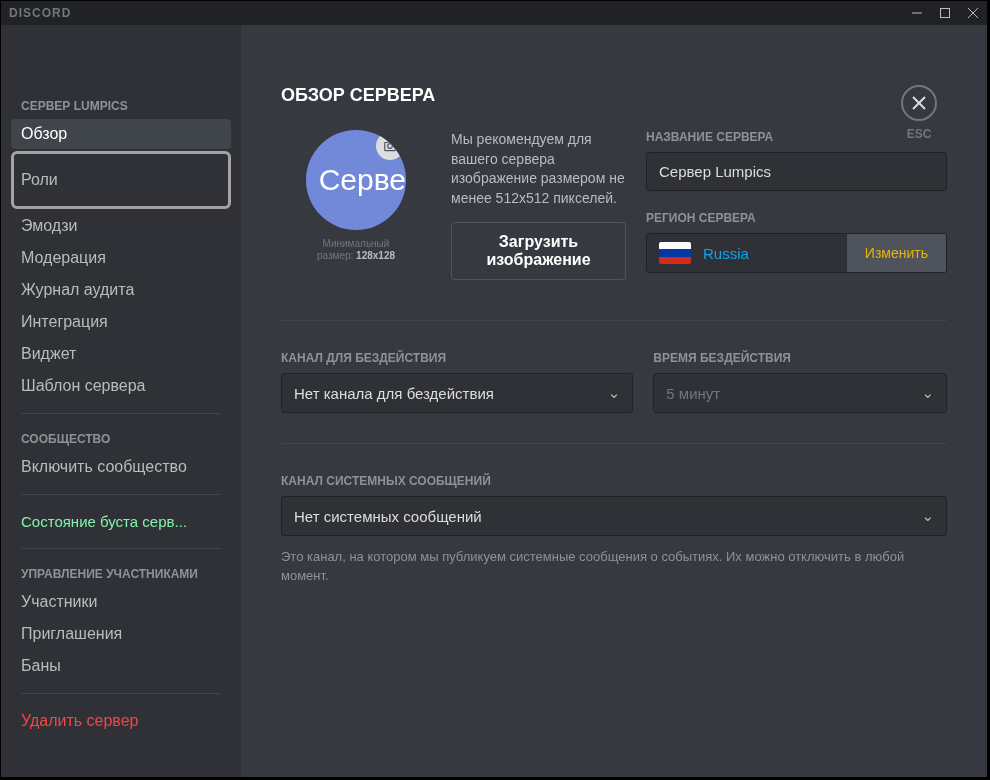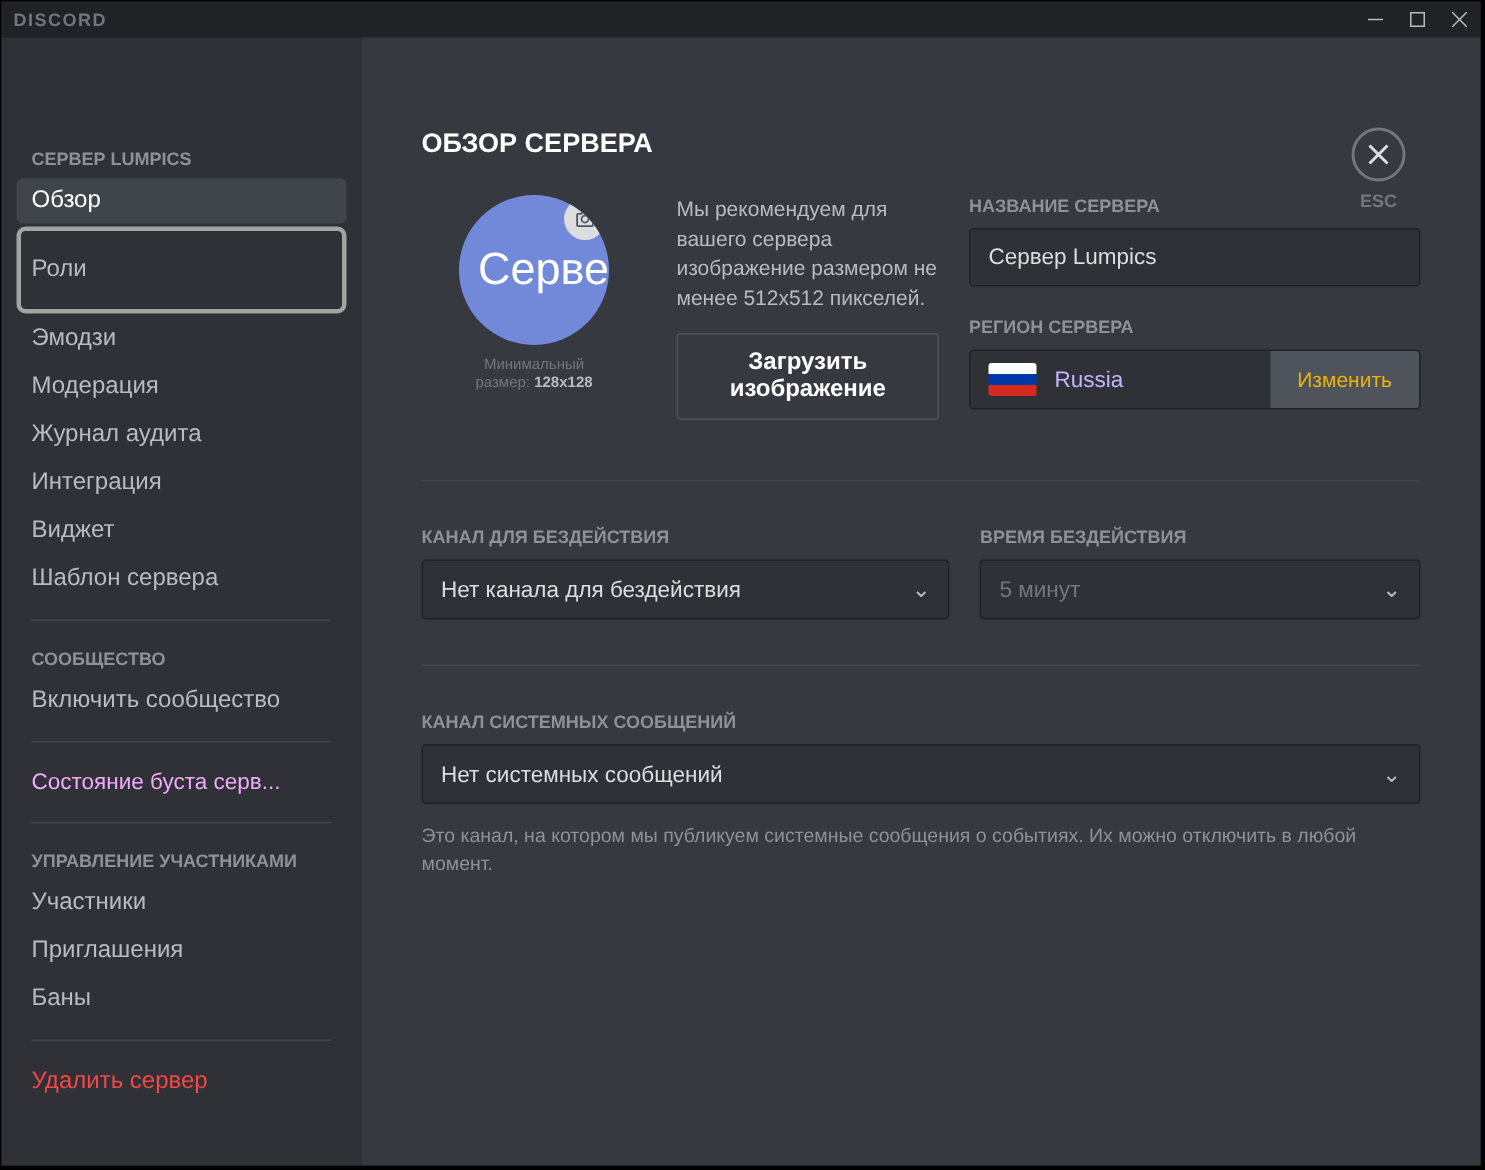--- a/index.html
+++ b/index.html
@@ -8,42 +8,42 @@
 .titlebar { height: 24px; background: #202225; display: flex; align-items: center; padding: 2px 8px; }
 .titlebar-brand { font-size: 12px; font-weight: 700; letter-spacing: 1px; color: #72767d; }
 .titlebar-controls { position: absolute; right: 0; top: 0; display: flex; }
 .titlebar-btn { width: 28px; height: 24px; display: flex; align-items: center; justify-content: center; color: #b9bbbe; }
 .content { display: flex; height: calc(100% - 24px); }
 .sidebar { width: 240px; background: #2f3136; padding: 60px 10px 20px 10px; overflow-y: auto; }
 .sidebar-cat { font-size: 12px; font-weight: 700; color: #8e9297; text-transform: uppercase; padding: 6px 10px; margin-top: 8px; }
 .sidebar-item { font-size: 16px; color: #b9bbbe; padding: 6px 10px; border-radius: 4px; margin-bottom: 2px; cursor: pointer; }
 .sidebar-item.active { background: #40444b; color: #fff; }
 .sidebar-item.highlighted { border: 3px solid #a3a3a3; border-radius: 6px; padding: 17px 7px; }
-.sidebar-item.link { color: #f0abfc; font-size: 15px; }
+.sidebar-item.link { color: #86efac; font-size: 15px; }
 .sidebar-item.danger { color: #f04747; }
 .sidebar-divider { height: 1px; background: #40444b; margin: 12px 10px; }
 .main { flex: 1; background: #36393f; padding: 60px 40px 40px 40px; overflow-y: auto; position: relative; }
 .close-btn { position: absolute; right: 50px; top: 60px; width: 36px; height: 36px; border-radius: 50%; border: 2px solid #72767d; display: flex; align-items: center; justify-content: center; color: #dcddde; cursor: pointer; }
 .close-label { position: absolute; right: 50px; top: 102px; width: 36px; text-align: center; font-size: 12px; color: #72767d; font-weight: 600; }
 .page-title { font-size: 18px; font-weight: 700; color: #fff; text-transform: uppercase; margin-bottom: 24px; }
 .overview-row { display: flex; gap: 20px; margin-bottom: 40px; }
 .avatar-col { width: 150px; text-align: center; }
 .avatar-circle { width: 100px; height: 100px; border-radius: 50%; background: #7289da; margin: 0 auto 8px auto; position: relative; display: flex; align-items: center; justify-content: flex-end; overflow: hidden; }
 .avatar-text { font-size: 30px; color: #fff; font-weight: 400; white-space: nowrap; }
 .avatar-upload-badge { position: absolute; top: 2px; right: 2px; width: 28px; height: 28px; border-radius: 50%; background: #dcddde; display: flex; align-items: center; justify-content: center; color: #4f545c; font-size: 13px; }
 .avatar-min { font-size: 10px; color: #72767d; line-height: 1.2; }
 .avatar-min b { color: #b9bbbe; }
 .recommend-col { width: 175px; }
 .recommend-text { font-size: 14px; color: #b9bbbe; line-height: 1.4; margin-bottom: 14px; }
 .upload-btn { border: 1px solid #4f545c; background: transparent; color: #fff; padding: 10px 14px; font-size: 16px; border-radius: 3px; cursor: pointer; font-weight: bold; }
 .fields-col { flex: 1; }
 .field-label { font-size: 12px; font-weight: 700; color: #8e9297; text-transform: uppercase; margin-bottom: 8px; }
 .text-input { width: 100%; background: #2f3136; border: 1px solid #202225; border-radius: 3px; color: #dcddde; padding: 10px 12px; font-size: 15px; margin-bottom: 20px; }
 .region-row { display: flex; background: #2f3136; border: 1px solid #202225; border-radius: 3px; overflow: hidden; }
-.region-display { flex: 1; display: flex; align-items: center; gap: 12px; padding: 8px 12px; color: #c4b5fd; font-size: 15px; }
+.region-display { flex: 1; display: flex; align-items: center; gap: 12px; padding: 8px 12px; color: #0ea5e9; font-size: 15px; }
 .flag { width: 32px; height: 22px; background: linear-gradient(to bottom, #fff 0%, #fff 33%, #0039a6 33%, #0039a6 66%, #d52b1e 66%, #d52b1e 100%); border-radius: 2px; }
 .region-change { background: #4f545c; color: #eab308; padding: 0 18px; font-size: 14px; border: none; cursor: pointer; }
 .hr { height: 1px; background: #40444b; margin: 30px 0; }
 .section-row { display: flex; gap: 20px; }
 .section-col-l { flex: 1.2; }
 .section-col-r { flex: 1; }
 .select { width: 100%; background: #2f3136; border: 1px solid #202225; border-radius: 3px; color: #dcddde; padding: 10px 12px; font-size: 15px; display: flex; justify-content: space-between; align-items: center; cursor: pointer; }
 .select.dim { color: #72767d; align-items: center; }
 .help-text { font-size: 13px; color: #8e9297; line-height: 1.4; margin-top: 12px; }
 .chev { color: #b9bbbe; }

